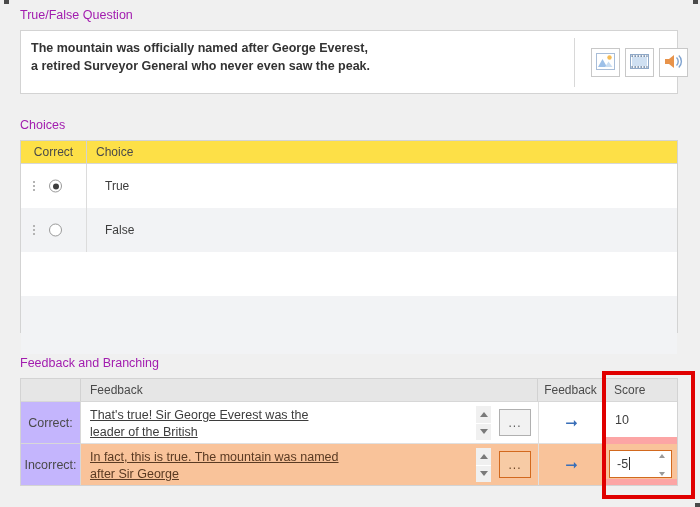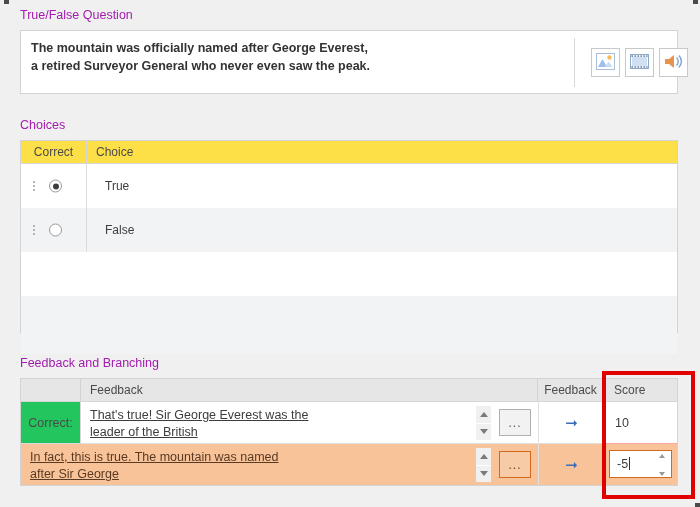--- a/index.html
+++ b/index.html
@@ -225,21 +225,21 @@
   .fb-h-score { width: 73px; display: flex; align-items: center; padding-left: 10px; box-sizing: border-box; }
 
   .fb-row {
     display: flex;
     height: 42px;
     box-sizing: border-box;
   }
   .fb-row.highlighted { background: #f9c39a; }
   .fb-label {
     width: 60px;
-    background: #22c55e;
+    background: #c4b5fd;
     border-right: 1px solid #d8d8d8;
     border-bottom: 1px solid #d8d8d8;
     box-sizing: border-box;
     display: flex;
     align-items: center;
     justify-content: center;
     font-size: 12.5px;
     color: #4a4a4a;
   }
   .fb-text-cell {
@@ -327,21 +327,21 @@
   }
   .arrow-right {
     font-size: 15px;
     color: #3a6fb8;
     line-height: 1;
   }
   .fb-score-cell {
     width: 73px;
     box-sizing: border-box;
     border-left: 1px solid #e0e0e0;
-    border-bottom: 1px solid #fca5a5;
+    border-bottom: 7px solid #fca5a5;
     display: flex;
     align-items: center;
     padding-left: 10px;
     font-size: 12.5px;
     color: #3d3d3d;
     position: relative;
   }
   .score-input {
     position: absolute;
     left: 4px;
@@ -530,20 +530,21 @@
         </div>
         <div class="ellipsis-btn">...</div>
       </div>
       <div class="fb-branch-cell">
         <span class="arrow-right">➞</span>
       </div>
       <div class="fb-score-cell">10</div>
     </div>
 
     <div class="fb-row highlighted">
+      <div class="fb-label">Incorrect:</div>
       <div class="fb-text-cell">
         <div class="fb-text orange">In fact, this is true. The mountain was named after Sir George
 Everest, the leader of the British survey team which officially</div>
         <div class="spinner">
           <div class="sp up">
               <span class="tri-up"></span>
             </div>
           <div class="sp down">
               <span class="tri-down"></span>
             </div>

